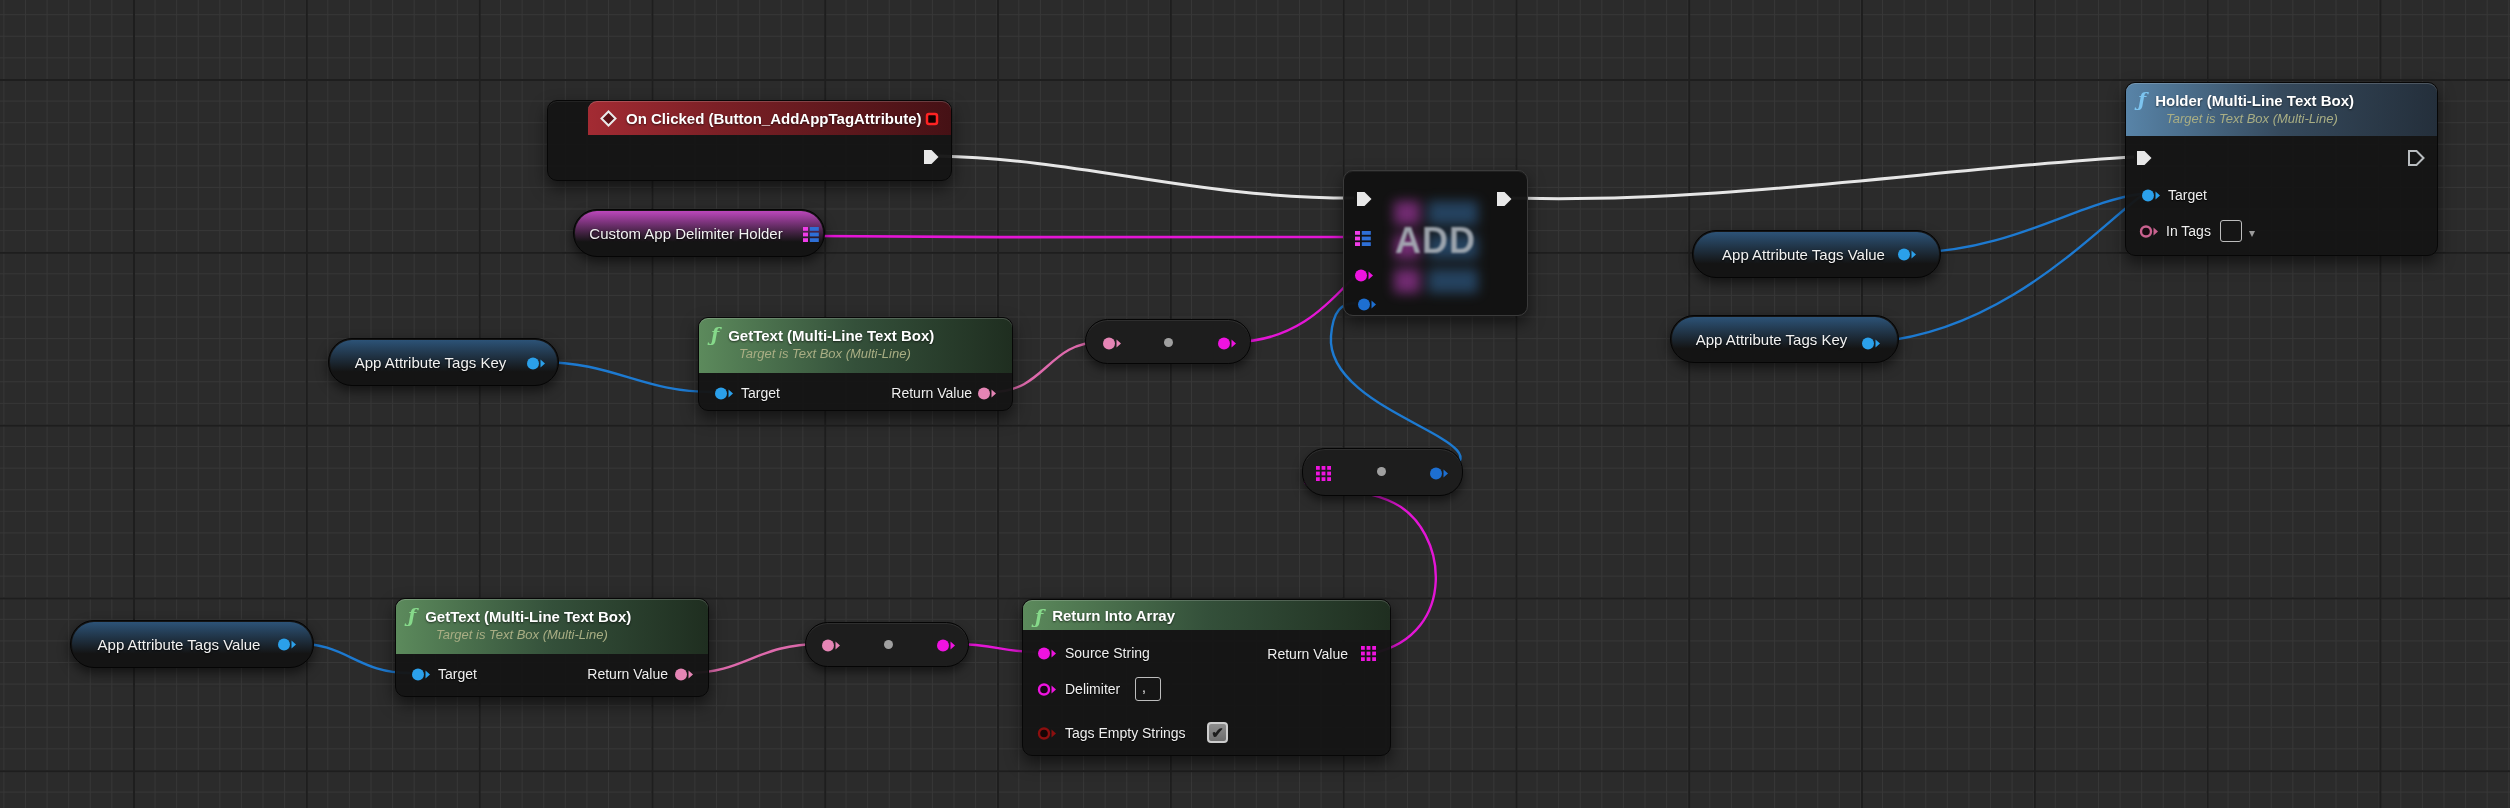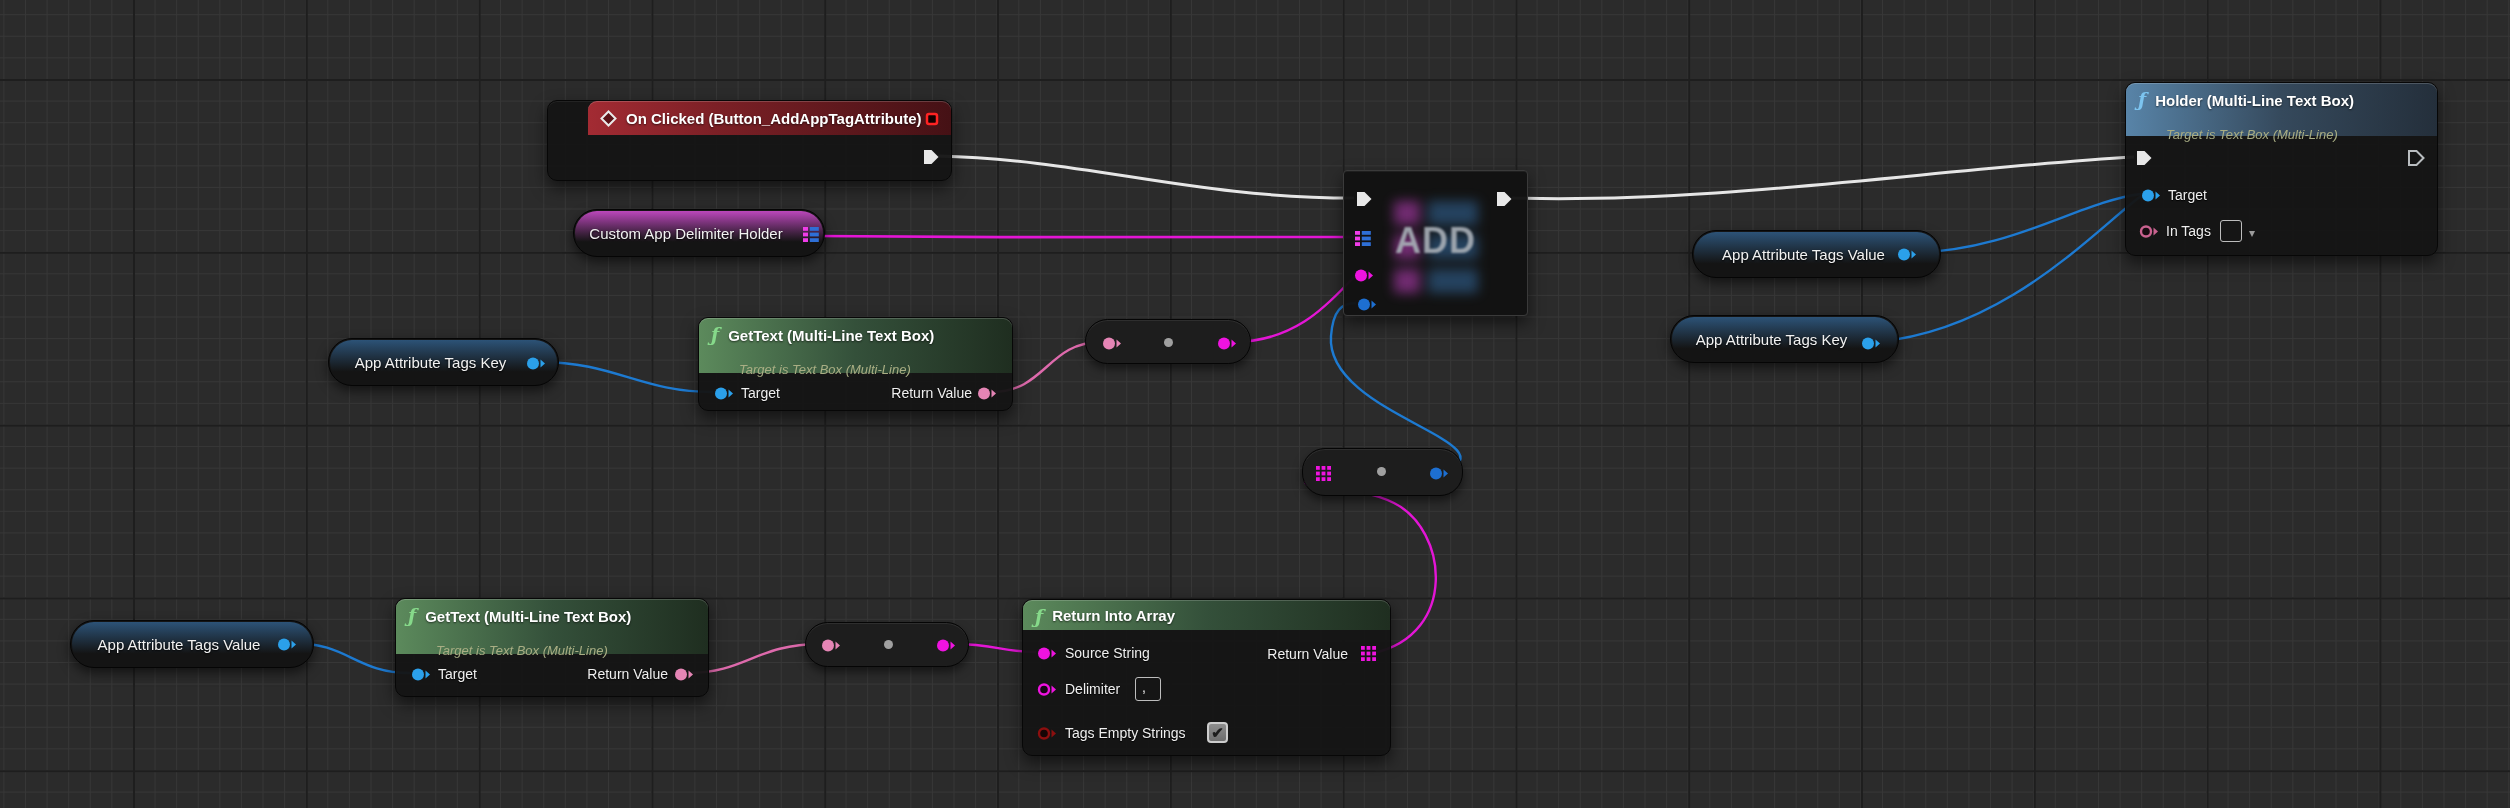--- a/index.html
+++ b/index.html
@@ -17,21 +17,21 @@
   }
   svg.wires{position:absolute;left:0;top:0;z-index:1;}
   .node{position:absolute;z-index:2;background:rgba(21,21,21,.96);border:1px solid #070707;
         border-radius:10px;box-shadow:0 7px 16px rgba(0,0,0,.55), inset 0 1px 0 rgba(255,255,255,.06);}
   .hdr{position:relative;border-radius:9px 9px 0 0;padding:5px 12px 4px 12px;
        box-shadow:inset 0 1px 0 rgba(255,255,255,.18);}
   .hdr-red{background:linear-gradient(to right,#a32b33 0%,#7c2026 35%,#451115 100%);}
   .hdr-green{background:linear-gradient(to right,#5c8a5c 0%,#34503a 50%,#1f2e20 100%);}
   .hdr-blue{background:linear-gradient(to right,#5884a8 0%,#35495c 50%,#242f3b 100%);}
   .title{font-size:15px;font-weight:bold;color:#fff;text-shadow:0 1px 2px rgba(0,0,0,.6);white-space:nowrap;}
-  .subtitle{font-size:13px;font-style:italic;color:#a9ae84;white-space:nowrap;margin-top:17px;}
+  .subtitle{font-size:13px;font-style:italic;color:#a9ae84;white-space:nowrap;margin-top:1px;}
   .fn{font-family:"DejaVu Serif",serif;font-style:italic;font-weight:bold;font-size:19px;
       display:inline-block;margin-right:9px;vertical-align:-2px;}
   .fn-green{color:#86d98a;} .fn-blue{color:#7cc4ef;}
   .hdr-row{display:flex;align-items:baseline;}
   .pill{position:absolute;z-index:2;background:#141414;border:1px solid #050505;border-radius:24px;
         box-shadow:0 5px 12px rgba(0,0,0,.55);display:flex;align-items:center;justify-content:center;}
   .pill .sheen{position:absolute;inset:1px;border-radius:24px;pointer-events:none;}
   .sheen-magenta{background:linear-gradient(180deg,rgba(216,80,216,.85) 0%,rgba(216,80,216,.25) 48%,rgba(0,0,0,0) 70%);}
   .sheen-blue{background:linear-gradient(180deg,rgba(64,134,200,.55) 0%,rgba(64,134,200,.18) 48%,rgba(0,0,0,0) 72%);}
   .pill-label{position:relative;z-index:1;font-size:15px;color:#f2f2f2;text-shadow:0 1px 2px #000;white-space:nowrap;}
@@ -124,21 +124,21 @@
         <path d="M14.5 3.5 L19 7.5 L14.5 11.5 Z" fill="#2ba0ea"></path>
     </svg>
     <span class="pin-label" style="left:42px;top:65px;">Target</span>
     <span class="pin-label" style="right:40px;top:65px;">Return Value</span>
     <svg class="abs" style="left:278px;top:68px;" width="21" height="15" viewBox="0 0 21 15">
       <circle cx="7" cy="7.5" r="6" fill="#e585b5"></circle>
         <path d="M14.5 3.5 L19 7.5 L14.5 11.5 Z" fill="#e585b5"></path>
     </svg>
   </div>
 
-  <div class="node" style="left:1343px;top:170px;width:185px;height:146px;border-radius:4px;background:rgba(18,18,18,.97);border:1px solid #3a3a3a;">
+  <div class="node" style="left:1343px;top:170px;width:185px;height:146px;border-radius:10px;background:rgba(18,18,18,.97);border:1px solid #3a3a3a;">
     <svg class="abs" style="left:50px;top:30px;filter:blur(6px);opacity:.9;" width="84" height="92" viewBox="0 0 84 92">
       <g fill="#7c2e7c">
           <rect x="0" y="0" width="26" height="24"></rect>
           <rect x="0" y="34" width="26" height="24"></rect>
           <rect x="0" y="68" width="26" height="24"></rect>
         </g>
       <g fill="#274868">
           <rect x="34" y="0" width="50" height="24"></rect>
           <rect x="34" y="34" width="50" height="24"></rect>
           <rect x="34" y="68" width="50" height="24"></rect>

